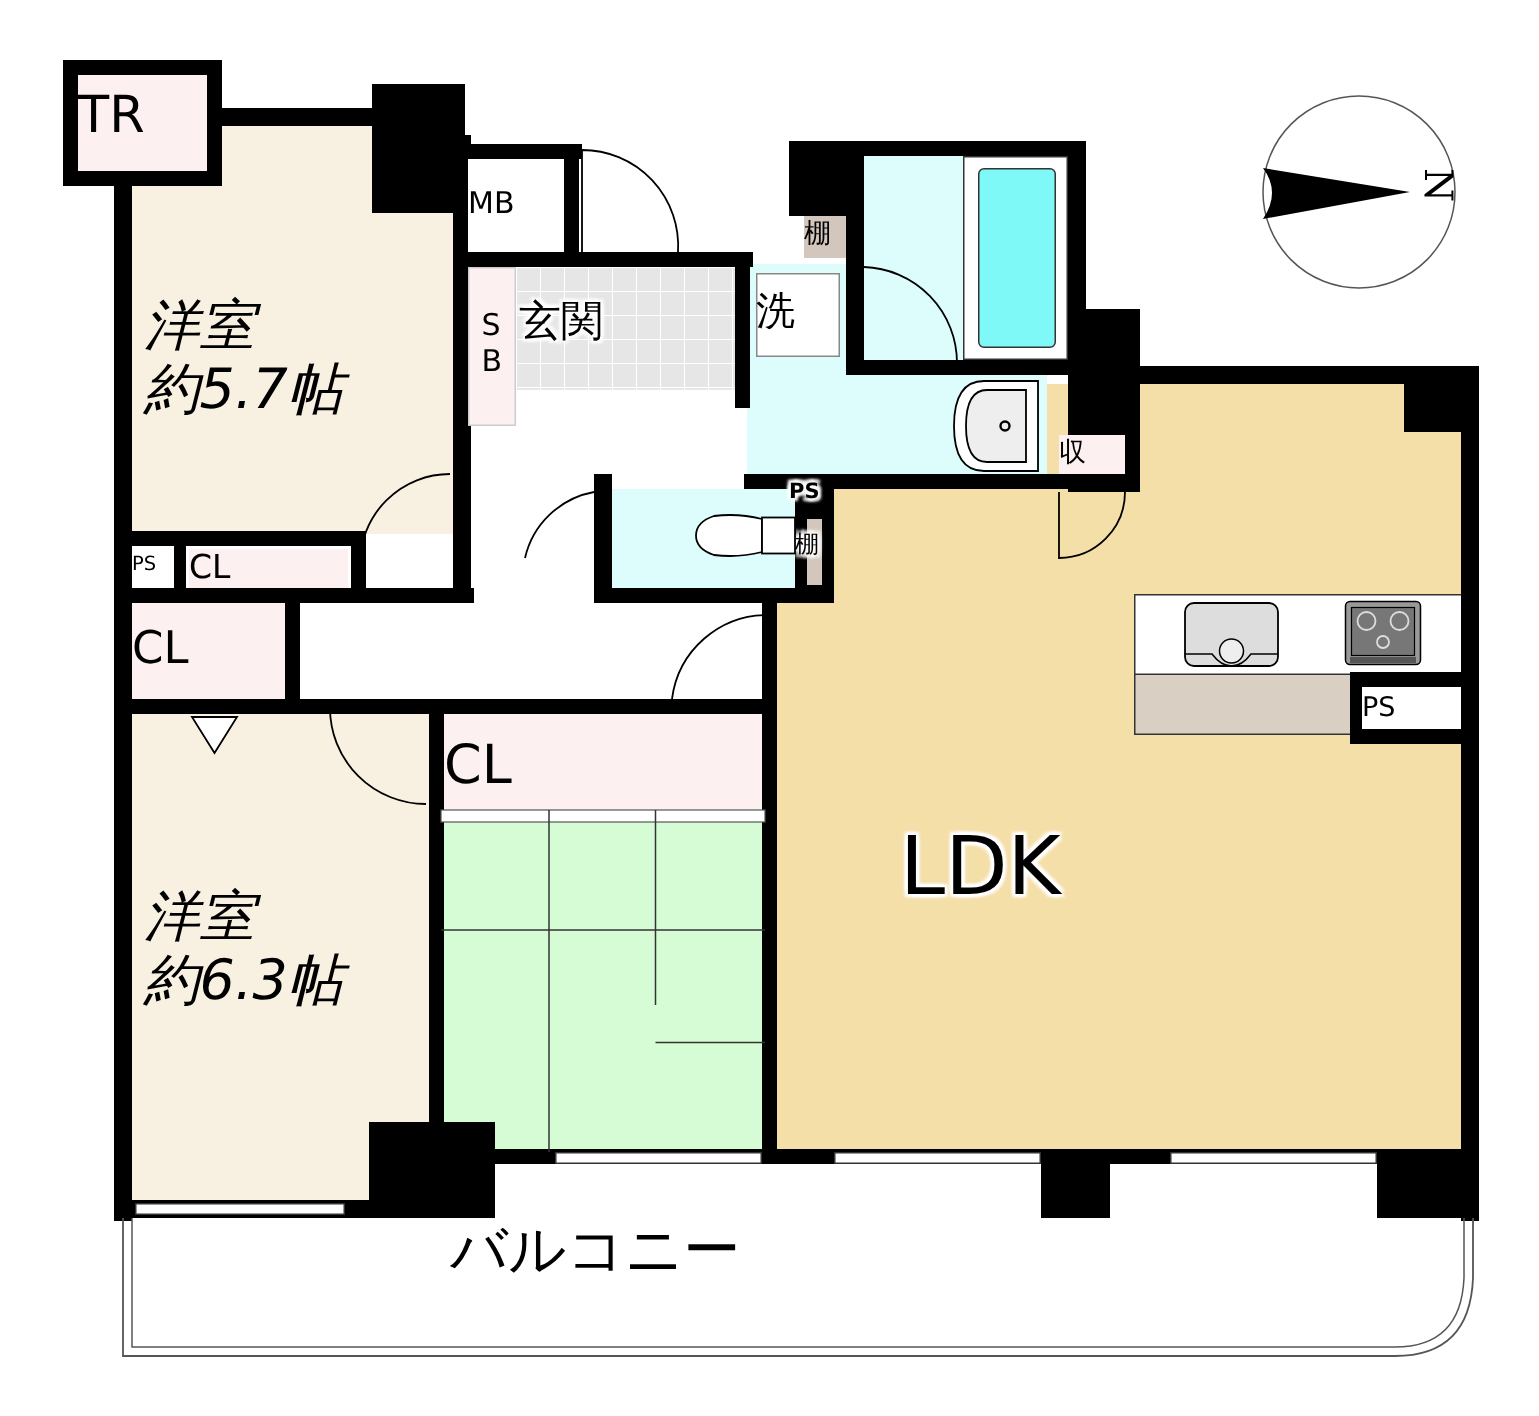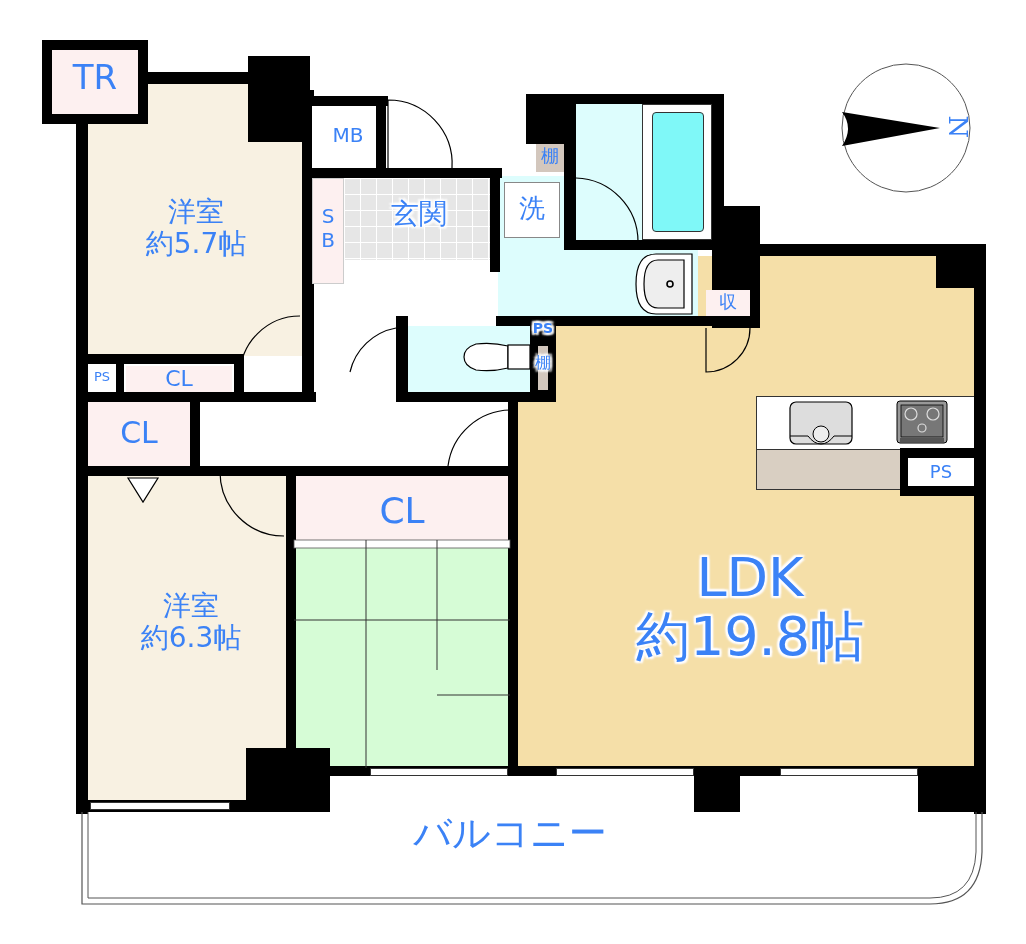--- a/index.html
+++ b/index.html
@@ -1,22 +1,22 @@
 <!DOCTYPE html>
 <html><head>
 <meta charset="utf-8">
 <style>
   * { margin:0; padding:0; box-sizing:border-box; }
   body { width:1026px; height:944px; background:#ffffff; position:relative; overflow:hidden;
          font-family:"DejaVu Sans","Liberation Sans",sans-serif; }
   .abs { position:absolute; }
   .wall { position:absolute; background:#000; }
   .room { position:absolute; }
-  .lbl { position:absolute; color:#3b82f6; text-align:center; line-height:1.15; white-space:nowrap; }
-  .big { font-size:28px; }
+  .lbl { position:absolute; color:#000000; line-height:1.15; white-space:nowrap; }
+  .big { font-size:37px;font-style:italic; }
   .halo { text-shadow: 0 0 3px #fff, 0 0 3px #fff, 0 0 3px #fff, 0 0 3px #fff, 2px 2px 2px #fff, -2px -2px 2px #fff, 2px -2px 2px #fff, -2px 2px 2px #fff; }
   .win { position:absolute; background:#fff; border:1px solid #333; }
   svg { position:absolute; overflow:visible; }
 </style>
 </head>
 <body>
 
 <div class="room" style="left:86px;top:84px;width:218px;height:272px;background:#f8f1e2;"></div>
 
 <div class="room" style="left:86px;top:474px;width:204px;height:330px;background:#f8f1e2;"></div>
@@ -203,21 +203,20 @@
     <div>約5.7帖</div>
 </div>
 <div class="lbl big" style="left:96px;top:590px;width:190px;">
   <div>洋室</div>
     <div>約6.3帖</div>
 </div>
 <div class="lbl big halo" style="left:300px;top:610px;width:200px;">
 </div>
 <div class="lbl halo" style="left:600px;top:548px;width:300px;font-size:54px;line-height:1.1;">
   <div>LDK</div>
-    <div>約19.8帖</div>
 </div>
 <div class="lbl halo" style="left:346px;top:198px;width:146px;font-size:28px;">玄関</div>
 <div class="lbl" style="left:300px;top:812px;width:420px;font-size:38px;">バルコニー</div>
 
 <svg style="left:840px;top:62px;" width="136" height="136">
   <circle cx="66" cy="66" r="64" fill="#fff" stroke="#555" stroke-width="1"></circle>
   <path d="M2,50 Q14,66 2,84 L100,66 Z" fill="#000"></path>
 </svg>
 <div class="lbl" style="left:942px;top:112px;width:30px;font-size:26px;font-family:'DejaVu Serif',serif;transform:rotate(90deg);">N</div>
 

